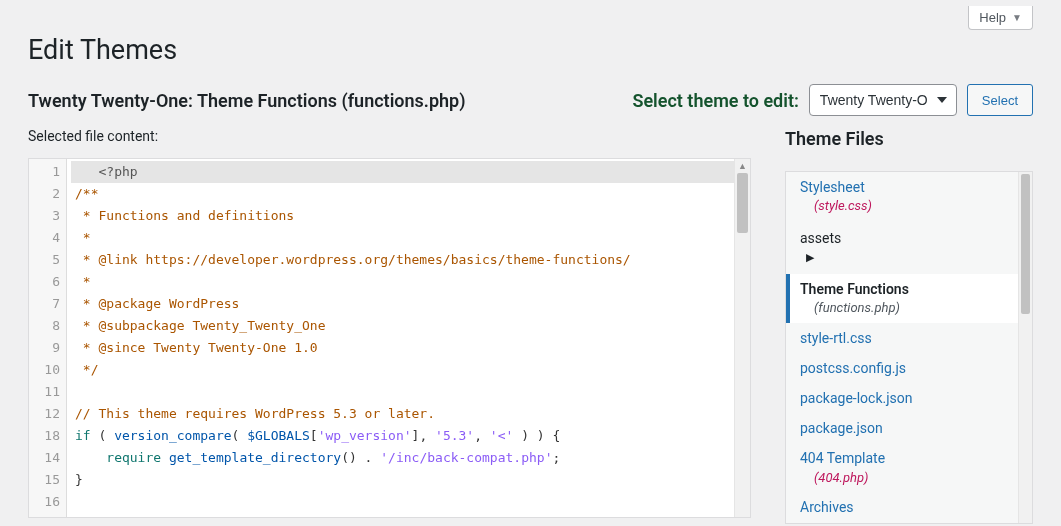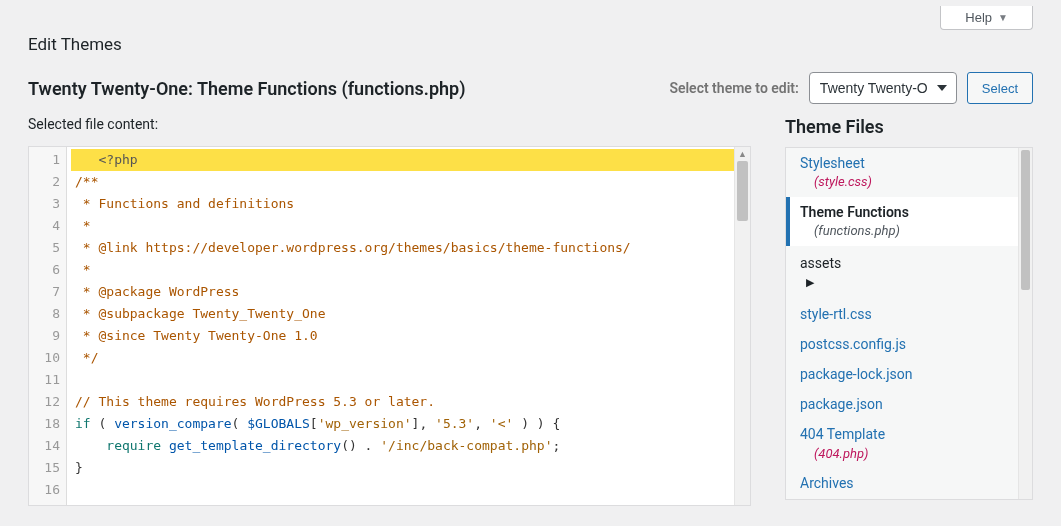--- a/index.html
+++ b/index.html
@@ -16,31 +16,31 @@
     .top-bar {
       display: flex;
       justify-content: flex-end;
       padding-top: 6px;
     }
     .help-btn {
       background: #fff;
       border: 1px solid #c3c4c7;
       border-radius: 0 0 4px 4px;
       border-top: none;
-      padding: 4px 24px;
+      padding: 4px 10px;
       font-size: 13px;
       color: #50575e;
       cursor: pointer;
       display: flex;
       align-items: center;
       gap: 6px;
     }
     .help-btn .tri { font-size: 10px; color:#787c82;}
     h1 {
-      font-size: 17px;
+      font-size: 27px;
       font-weight: 400;
       margin: 4px 0 18px 0;
       color: #1d2327;
     }
     .subheader-row {
       display: flex;
       justify-content: space-between;
       align-items: center;
       margin-bottom: 20px;
     }
@@ -48,23 +48,23 @@
       font-size: 18px;
       font-weight: 600;
       color: #1d2327;
     }
     .theme-selector {
       display: flex;
       align-items: center;
       gap: 10px;
     }
     .theme-selector label {
-      font-size: 14px;
+      font-size: 18px;
       font-weight: 600;
-      color: #737373;
+      color: #14532d;
     }
     .theme-select {
       font-size: 14px;
       padding: 4px 28px 4px 10px;
       border: 1px solid #8c8f94;
       border-radius: 4px;
       background: #fff;
       appearance: none;
       width: 148px;
       color: #2c3338;
@@ -132,25 +132,25 @@
       font-family: Consolas, Monaco, monospace;
       font-size: 13px;
       line-height: 22px;
       padding: 2px 0 2px 4px;
       color: #333;
       white-space: pre;
       overflow: hidden;
       position: relative;
     }
     .code-line { height: 22px; padding-left: 4px;}
-    .code-line.active { background: #fde047;}
+    .code-line.active { background: #e5e5e5;}
     .c-comment { color: #a50;}
     .c-keyword { color: #0f766e;}
     .c-var { color: #05a;}
-    .c-string { color: #a16207;}
+    .c-string { color: #8b5cf6;}
     .c-meta { color: #555;}
     .scrollbar-v {
       width: 16px;
       background: #f1f1f1;
       border-left: 1px solid #e5e5e5;
       position: relative;
     }
     .scrollbar-thumb {
       position: absolute;
       top: 14px;
@@ -167,21 +167,21 @@
       display: flex;
       align-items: center;
       justify-content: center;
       font-size: 9px;
       color: #888;
     }
     .scrollbar-arrow.up { top: 0;}
     .theme-files-title {
       font-size: 18px;
       font-weight: 600;
-      margin-bottom: 10px;
+      margin-bottom: 22px;
       margin-top: -8px;
       color: #1d2327;
     }
     .file-tree {
       background: #f6f7f7;
       border: 1px solid #dcdcde;
       position: relative;
     }
     .file-tree-inner {
       overflow-y: auto;
@@ -267,25 +267,25 @@
     </div>
   </div>
   <div class="right-col">
     <div class="theme-files-title">Theme Files</div>
     <div class="file-tree" style="position:relative;">
       <div class="file-tree-inner" id="file-tree-inner">
           <div class="file-item">
             <span class="fname">Stylesheet</span>
             <span class="fsub">(style.css)</span>
           </div>
+          <div class="file-item folder"><span class="fname">assets </span><span class="arrow">▶</span></div>
           <div class="file-item selected">
             <span class="fname">Theme Functions</span>
             <span class="fsub">(functions.php)</span>
           </div>
-          <div class="file-item folder"><span class="fname">assets </span><span class="arrow">▶</span></div>
           <div class="file-item plain">
             <span class="fname">style-rtl.css</span>
           </div>
           <div class="file-item plain">
             <span class="fname">postcss.config.js</span>
           </div>
           <div class="file-item plain">
             <span class="fname">package-lock.json</span>
           </div>
           <div class="file-item plain">

